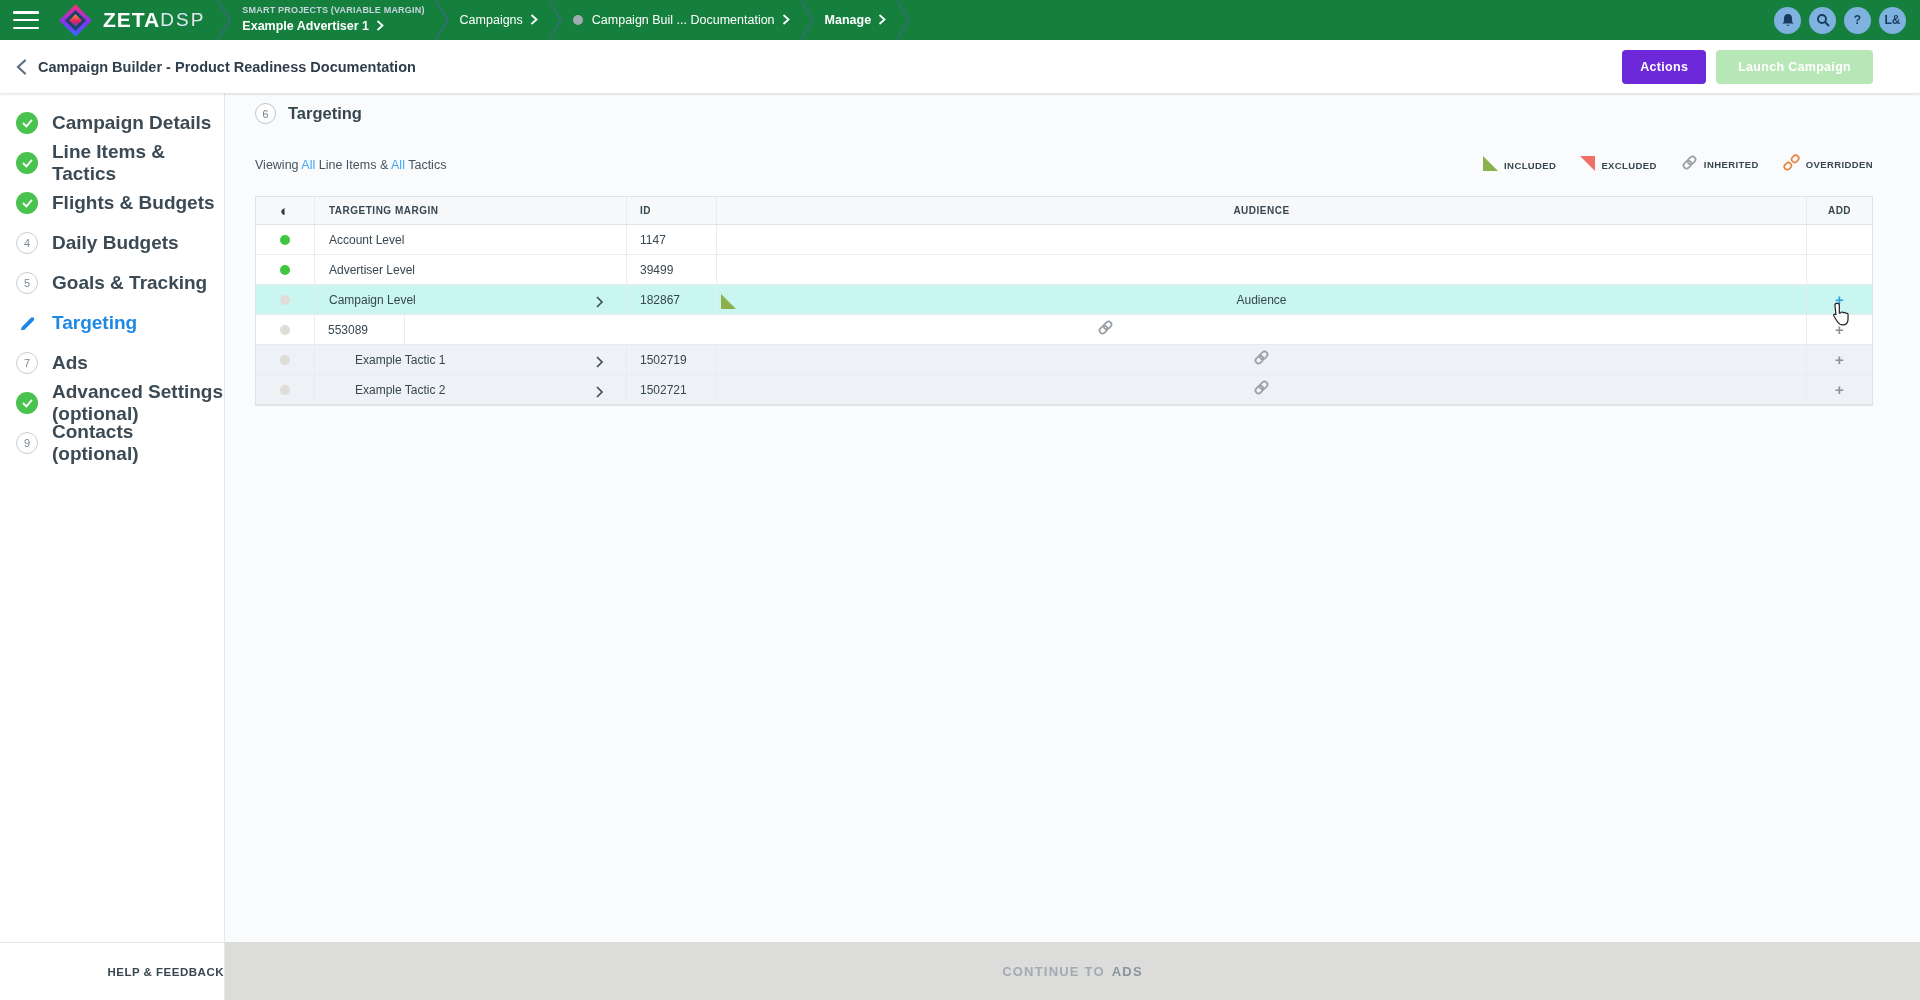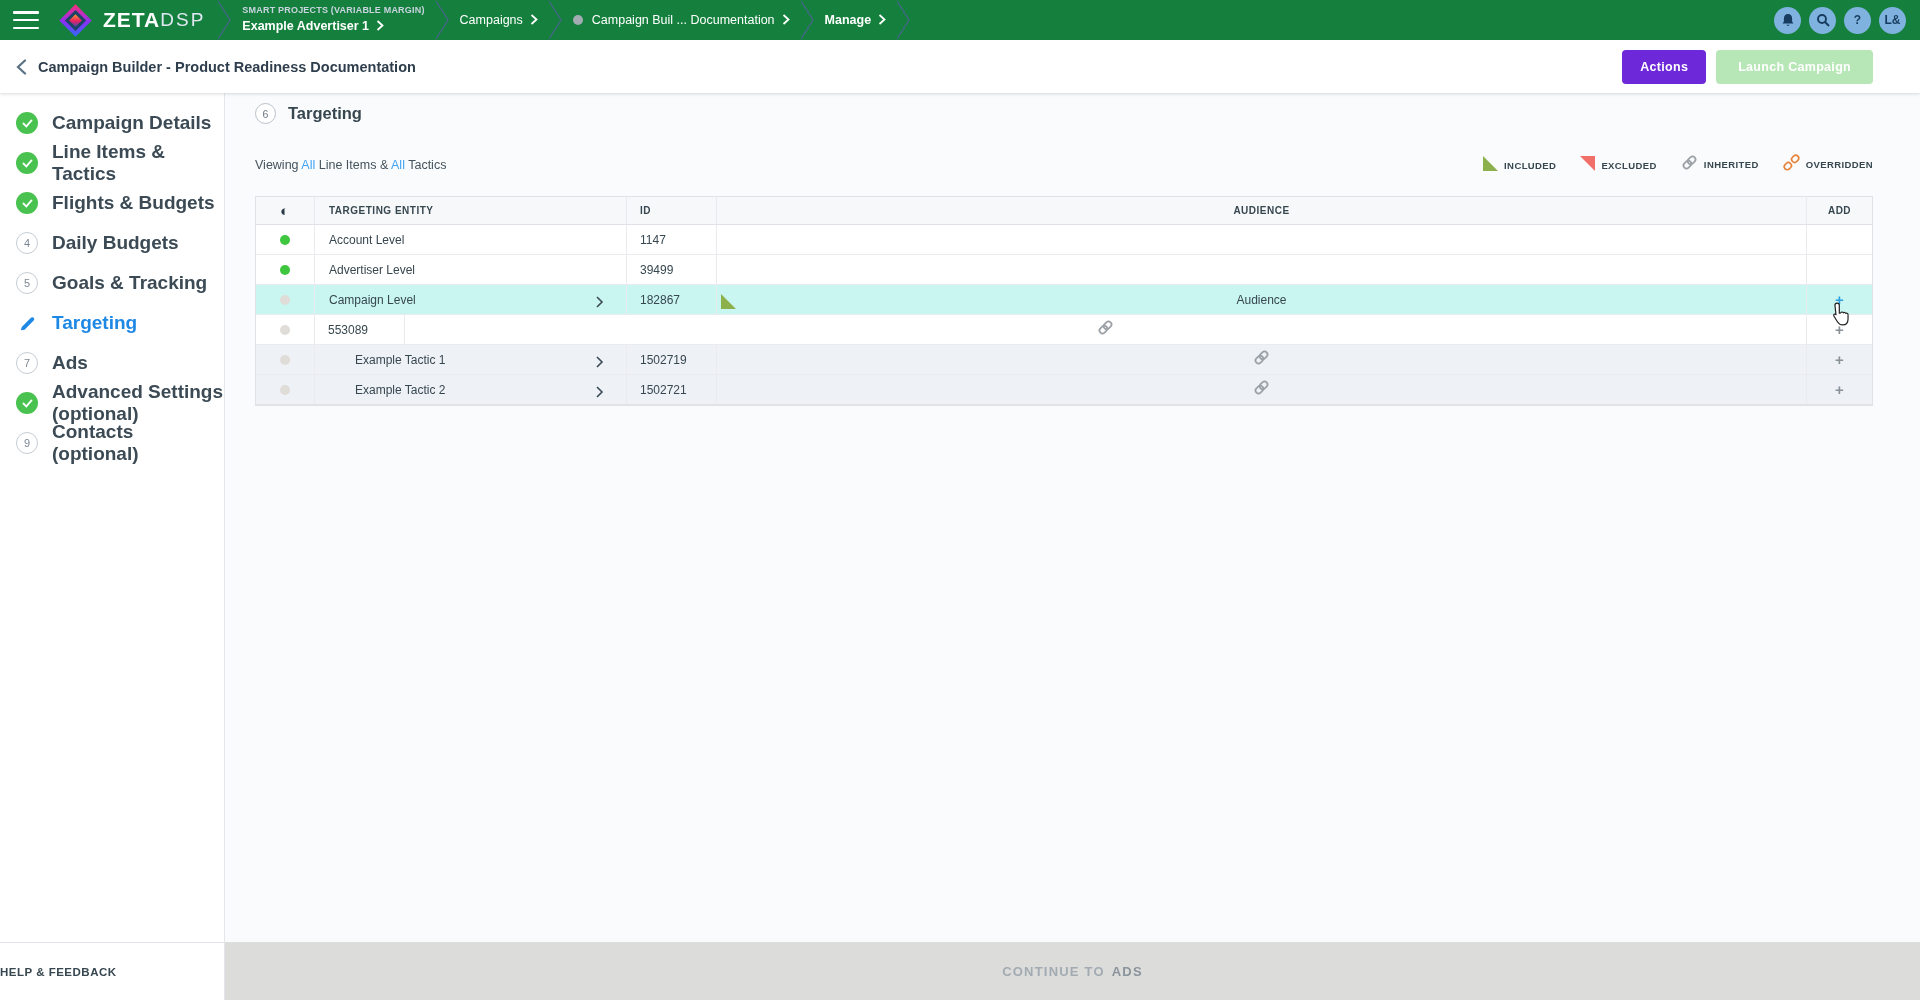--- a/index.html
+++ b/index.html
@@ -38,21 +38,21 @@
 
   
   .sidebar { position:absolute; left:0; top:79px; bottom:0; width:225px; background:#fff; border-right:1px solid #e4e7ea; }
   .steps { list-style:none; padding-top:24px; }
   .step-item { height:40px; display:flex; align-items:center; padding-left:16px; gap:14px; cursor:pointer; }
   .step-icon { width:22px; height:22px; flex:none; display:flex; align-items:center; justify-content:center; }
   .icon-done { background:#49c24f; border-radius:50%; }
   .icon-num { background:#fff; border:1px solid #c6cdd4; border-radius:50%; color:#7b8894; font-size:11px; }
   .step-label { font-size:19px; font-weight:bold; color:#3b4a54; }
   .step-item.active .step-label { color:#1e88e5; }
-  .sidebar-footer { position:absolute; left:0; right:-1px; bottom:0; height:58px; background:#fff; border-top:1px solid #e0e4e8; border-right:1px solid #e4e7ea; display:flex; align-items:center; justify-content:flex-start; cursor:pointer; }
+  .sidebar-footer { position:absolute; left:0; right:-1px; bottom:0; height:58px; background:#fff; border-top:1px solid #e0e4e8; border-right:1px solid #e4e7ea; display:flex; align-items:center; justify-content:flex-end; cursor:pointer; }
   .sidebar-footer span { font-size:11.5px; font-weight:bold; letter-spacing:.5px; color:#37474f; }
 
   
   .main { position:absolute; left:225px; top:79px; right:0; bottom:0; background:#fafbfc; }
   .step-header { display:flex; align-items:center; gap:12px; padding:24px 0 0 30px; }
   .step-circle { width:21px; height:21px; border:1px solid #b9c2c9; border-radius:50%; display:flex; align-items:center; justify-content:center; font-size:10.5px; color:#6b7a87; background:#fff; }
   .step-title { font-size:16.5px; font-weight:bold; color:#37474f; }
   .view-row { display:flex; justify-content:space-between; align-items:center; margin-top:30px; padding:0 47px 0 30px; }
   .viewing { font-size:12.5px; color:#45535d; }
   .viewing .lnk { color:#42a5f5; cursor:pointer; }
@@ -302,21 +302,21 @@
           <span class="lab">OVERRIDDEN</span>
         </div>
       </div>
   </div>
 
   <div class="ttable">
     <div class="trow head">
       <div class="tc c-status">
           <span class="contrast-glyph">◐</span>
         </div>
-      <div class="tc c-entity">TARGETING ENTITY</div>
+      <div class="tc c-entity">TARGETING MARGIN</div>
       <div class="tc c-id">ID</div>
       <div class="tc c-aud">AUDIENCE</div>
       <div class="tc c-add">ADD</div>
     </div>
     <div id="tbody">
         <div class="trow">
           <div class="tc c-status">
             <span class="status-dot dot-green"></span>
           </div>
           <div class="tc c-entity">

